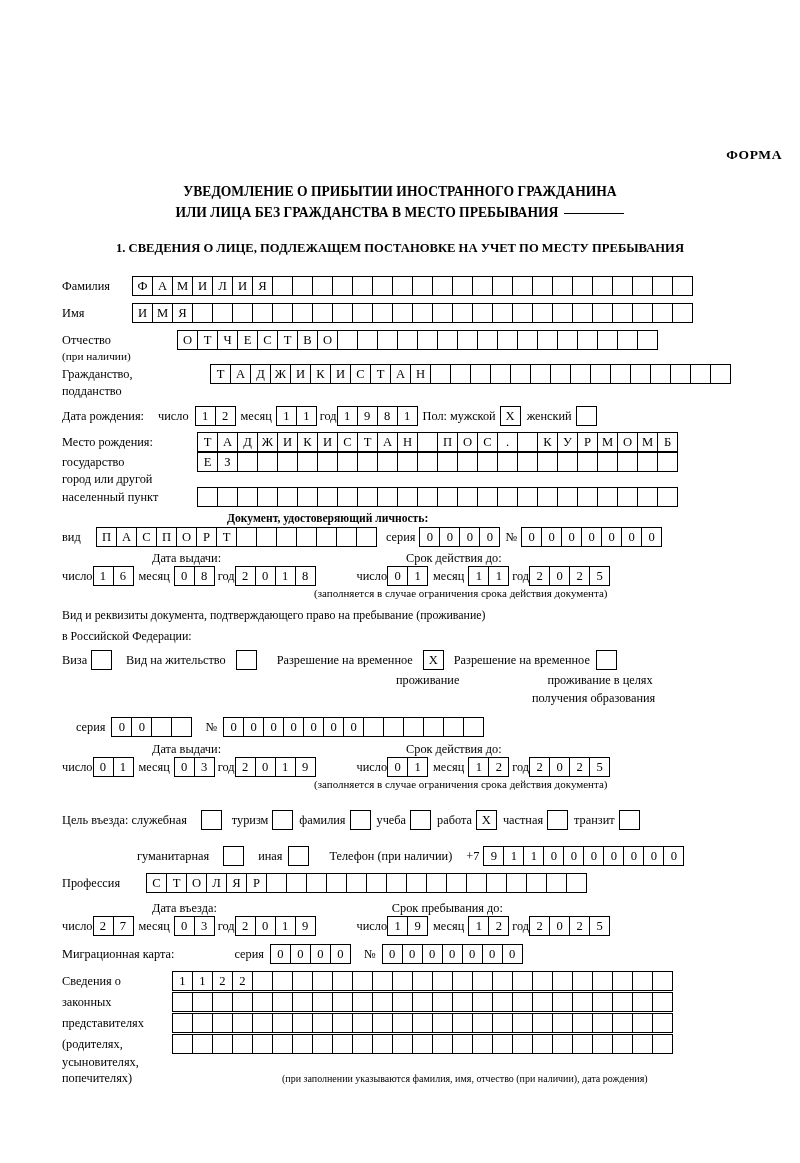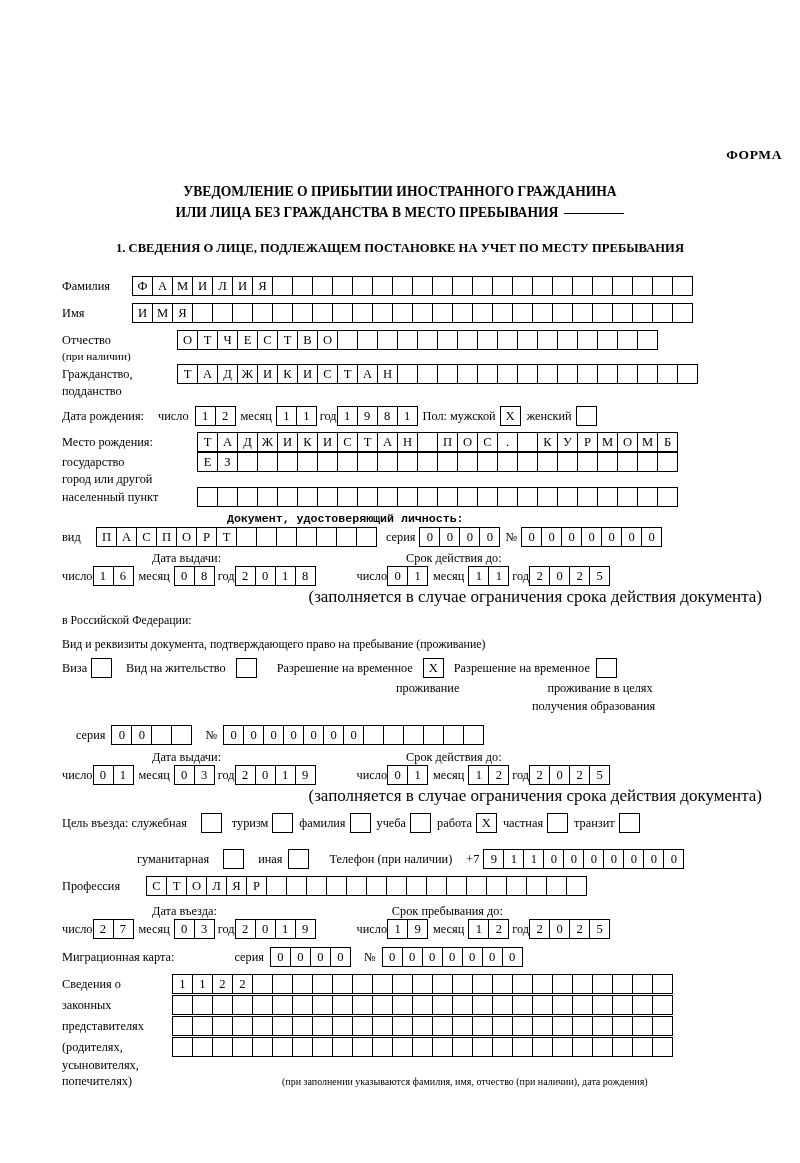--- a/index.html
+++ b/index.html
@@ -75,21 +75,21 @@
     font-size: 12.3px;
   }
   .row {
     display: flex;
     align-items: center;
     margin-bottom: 0px;
     white-space: nowrap;
   }
   .lbl { font-size: 12.3px; }
   .small { font-size: 11.3px; }
-  .bold { font-weight: bold; font-family: Liberation Mono, monospace; }
+  .bold { font-weight: bold; }
   .cells { display: flex; }
   .cell {
     width: 21px;
     height: 20px;
     border: 1px solid #000;
     margin-right: -1px;
     box-sizing: border-box;
     text-align: center;
     font-size: 12.6px;
     line-height: 18px;
@@ -104,21 +104,21 @@
     font-size: 12.6px;
     line-height: 18px;
     display: inline-block;
   }
   .gap4 { width: 4px; }
   .gap6 { width: 6px; }
   .gap10 { width: 10px; }
   .gap14 { width: 14px; }
   .gap20 { width: 20px; }
   .lblw-fam { width: 70px; }
-  .note { font-size: 17px; }
+  .note { font-size: 11px; }
   .footer-note {
     font-size: 10px;
     text-align: center;
     margin-top: 7px;
   }
 </style>
 </head>
 <body>
 
 <div class="page">
@@ -231,21 +231,21 @@
           <div class="cell"></div>
         <div class="cell"></div>
           <div class="cell"></div>
       </div>
     </div>
 
     <div class="row">
       <div class="lbl lblw-fam small">(при наличии)</div>
     </div>
 
-    <div class="row" style="margin-top:2px;">
+    <div class="row" style="margin-top:2px;gap:33px;">
       <div class="lbl" style="width:115px;">Гражданство,</div>
       <div class="cells">
         <div class="cell">Т</div>
           <div class="cell">А</div>
           <div class="cell">Д</div>
           <div class="cell">Ж</div>
           <div class="cell">И</div>
           <div class="cell">К</div>
           <div class="cell">И</div>
           <div class="cell">С</div>
@@ -495,25 +495,25 @@
           <div class="cell">2</div>
           <div class="cell">5</div>
         </div>
     </div>
 
     <div class="row" style="margin-top:1px;">
       <div style="width:252px;"></div>
       <div class="note">(заполняется в случае ограничения срока действия документа)</div>
     </div>
 
+    <div class="row" style="margin-top:9px;">
+      <div class="lbl" style="font-size:11.9px;">Вид и реквизиты документа, подтверждающего право на пребывание (проживание)</div>
+    </div>
     <div class="row" style="margin-top:6px;">
       <div class="lbl" style="font-size:11.9px;">в Российской Федерации:</div>
-    </div>
-    <div class="row" style="margin-top:9px;">
-      <div class="lbl" style="font-size:11.9px;">Вид и реквизиты документа, подтверждающего право на пребывание (проживание)</div>
     </div>
 
     <div class="row" style="margin-top:6px;">
       <div class="lbl">Виза</div>
       <div class="gap4"></div>
       <div class="box"></div>
       <div class="gap14"></div>
       <div class="lbl">Вид на жительство</div>
       <div class="gap10"></div>
       <div class="box"></div>
@@ -617,21 +617,21 @@
           <div class="cell">2</div>
           <div class="cell">5</div>
         </div>
     </div>
 
     <div class="row" style="margin-top:1px;">
       <div style="width:252px;"></div>
       <div class="note">(заполняется в случае ограничения срока действия документа)</div>
     </div>
 
-    <div class="row" style="margin-top:7px;">
+    <div class="row" style="margin-top:20px;">
       <div class="lbl">Цель въезда: служебная</div>
       <div class="gap14"></div>
       <div class="box"></div>
       <div class="gap10"></div>
       <div class="lbl">туризм</div>
       <div class="gap4"></div>
       <div class="box"></div>
       <div class="gap6"></div>
       <div class="lbl">фамилия</div>
       <div class="gap4"></div>

